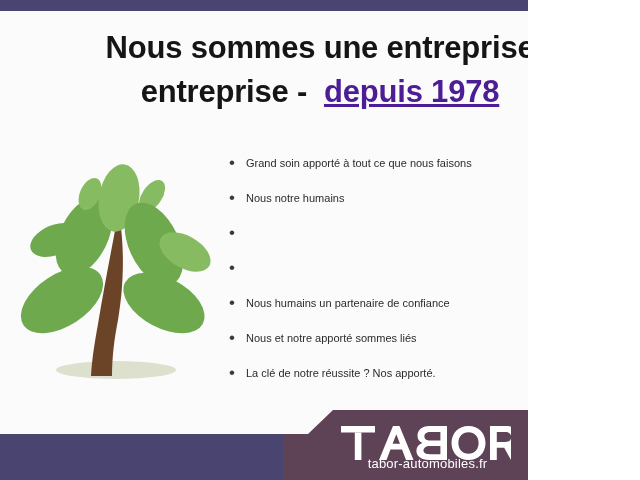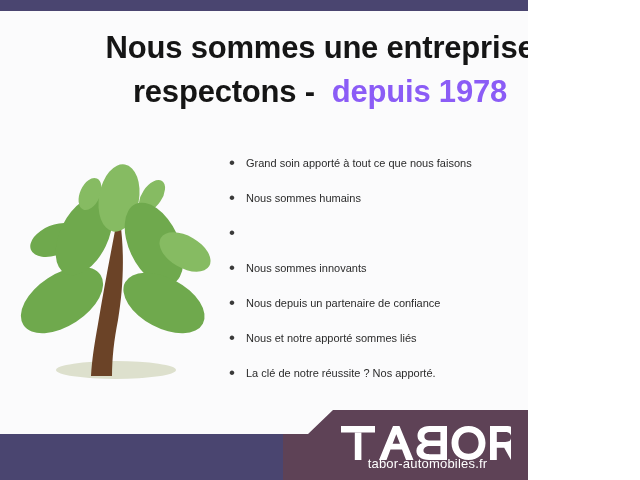--- a/index.html
+++ b/index.html
@@ -37,21 +37,21 @@
     top: 26px;
     width: 640px;
     text-align: center;
     font-size: 31px;
     font-weight: bold;
     line-height: 1.42;
     color: #151515;
     letter-spacing: -0.2px;
   }
   .headline .line { display: block; white-space: pre; }
-  .headline .accent { color: #8b5cf6; }
+  .headline .accent { color: #4c1d95; text-decoration: underline; }
 
   
   .tree-wrap {
     position: absolute;
     left: 12px;
     top: 148px;
     width: 205px;
     height: 240px;
   }
   .tree-wrap svg { display: block; width: 100%; height: 100%; }
@@ -130,21 +130,21 @@
 </style>
 </head>
 <body>
 
 <div class="slide">
 
   <div class="top-bar"></div>
 
   <div class="headline">
     <span class="line">Nous sommes une entreprise</span>
-    <span class="line"><span>respectons -  </span><span class="accent">depuis 1978</span></span>
+    <span class="line"><span>entreprise -  </span><span class="accent">depuis 1978</span></span>
   </div>
 
   <div class="tree-wrap">
     <svg viewBox="0 0 205 240" xmlns="http://www.w3.org/2000/svg">
 
       <ellipse cx="104" cy="222" rx="60" ry="9" fill="#dde0cd"></ellipse>
 
       <path d="M105,72 C99,104 92,140 86,176 C82,198 80,212 79,228 L100,228 C100,210 102,192 106,172 C111,142 113,106 108,72 Z" fill="#6b4327"></path>
 
       <g>
@@ -161,32 +161,31 @@
     </svg>
   </div>
 
   <div class="bullets">
     <div class="bullet-row">
       <span class="bullet-dot">•</span>
       <span class="bullet-text">Grand soin apporté à tout ce que nous faisons</span>
     </div>
     <div class="bullet-row">
       <span class="bullet-dot">•</span>
-      <span class="bullet-text">Nous sommes humains</span>
-    </div>
-    <div class="bullet-row">
-      <span class="bullet-dot">•</span>
-    </div>
-    <div class="bullet-row">
-      <span class="bullet-dot">•</span>
-      <span class="bullet-text">Nous sommes innovants</span>
-    </div>
-    <div class="bullet-row">
-      <span class="bullet-dot">•</span>
-      <span class="bullet-text">Nous depuis un partenaire de confiance</span>
+      <span class="bullet-text">Nous notre humains</span>
+    </div>
+    <div class="bullet-row">
+      <span class="bullet-dot">•</span>
+    </div>
+    <div class="bullet-row">
+      <span class="bullet-dot">•</span>
+    </div>
+    <div class="bullet-row">
+      <span class="bullet-dot">•</span>
+      <span class="bullet-text">Nous humains un partenaire de confiance</span>
     </div>
     <div class="bullet-row">
       <span class="bullet-dot">•</span>
       <span class="bullet-text">Nous et notre apporté sommes liés</span>
     </div>
     <div class="bullet-row">
       <span class="bullet-dot">•</span>
       <span class="bullet-text">La clé de notre réussite ? Nos apporté.</span>
     </div>
   </div>

